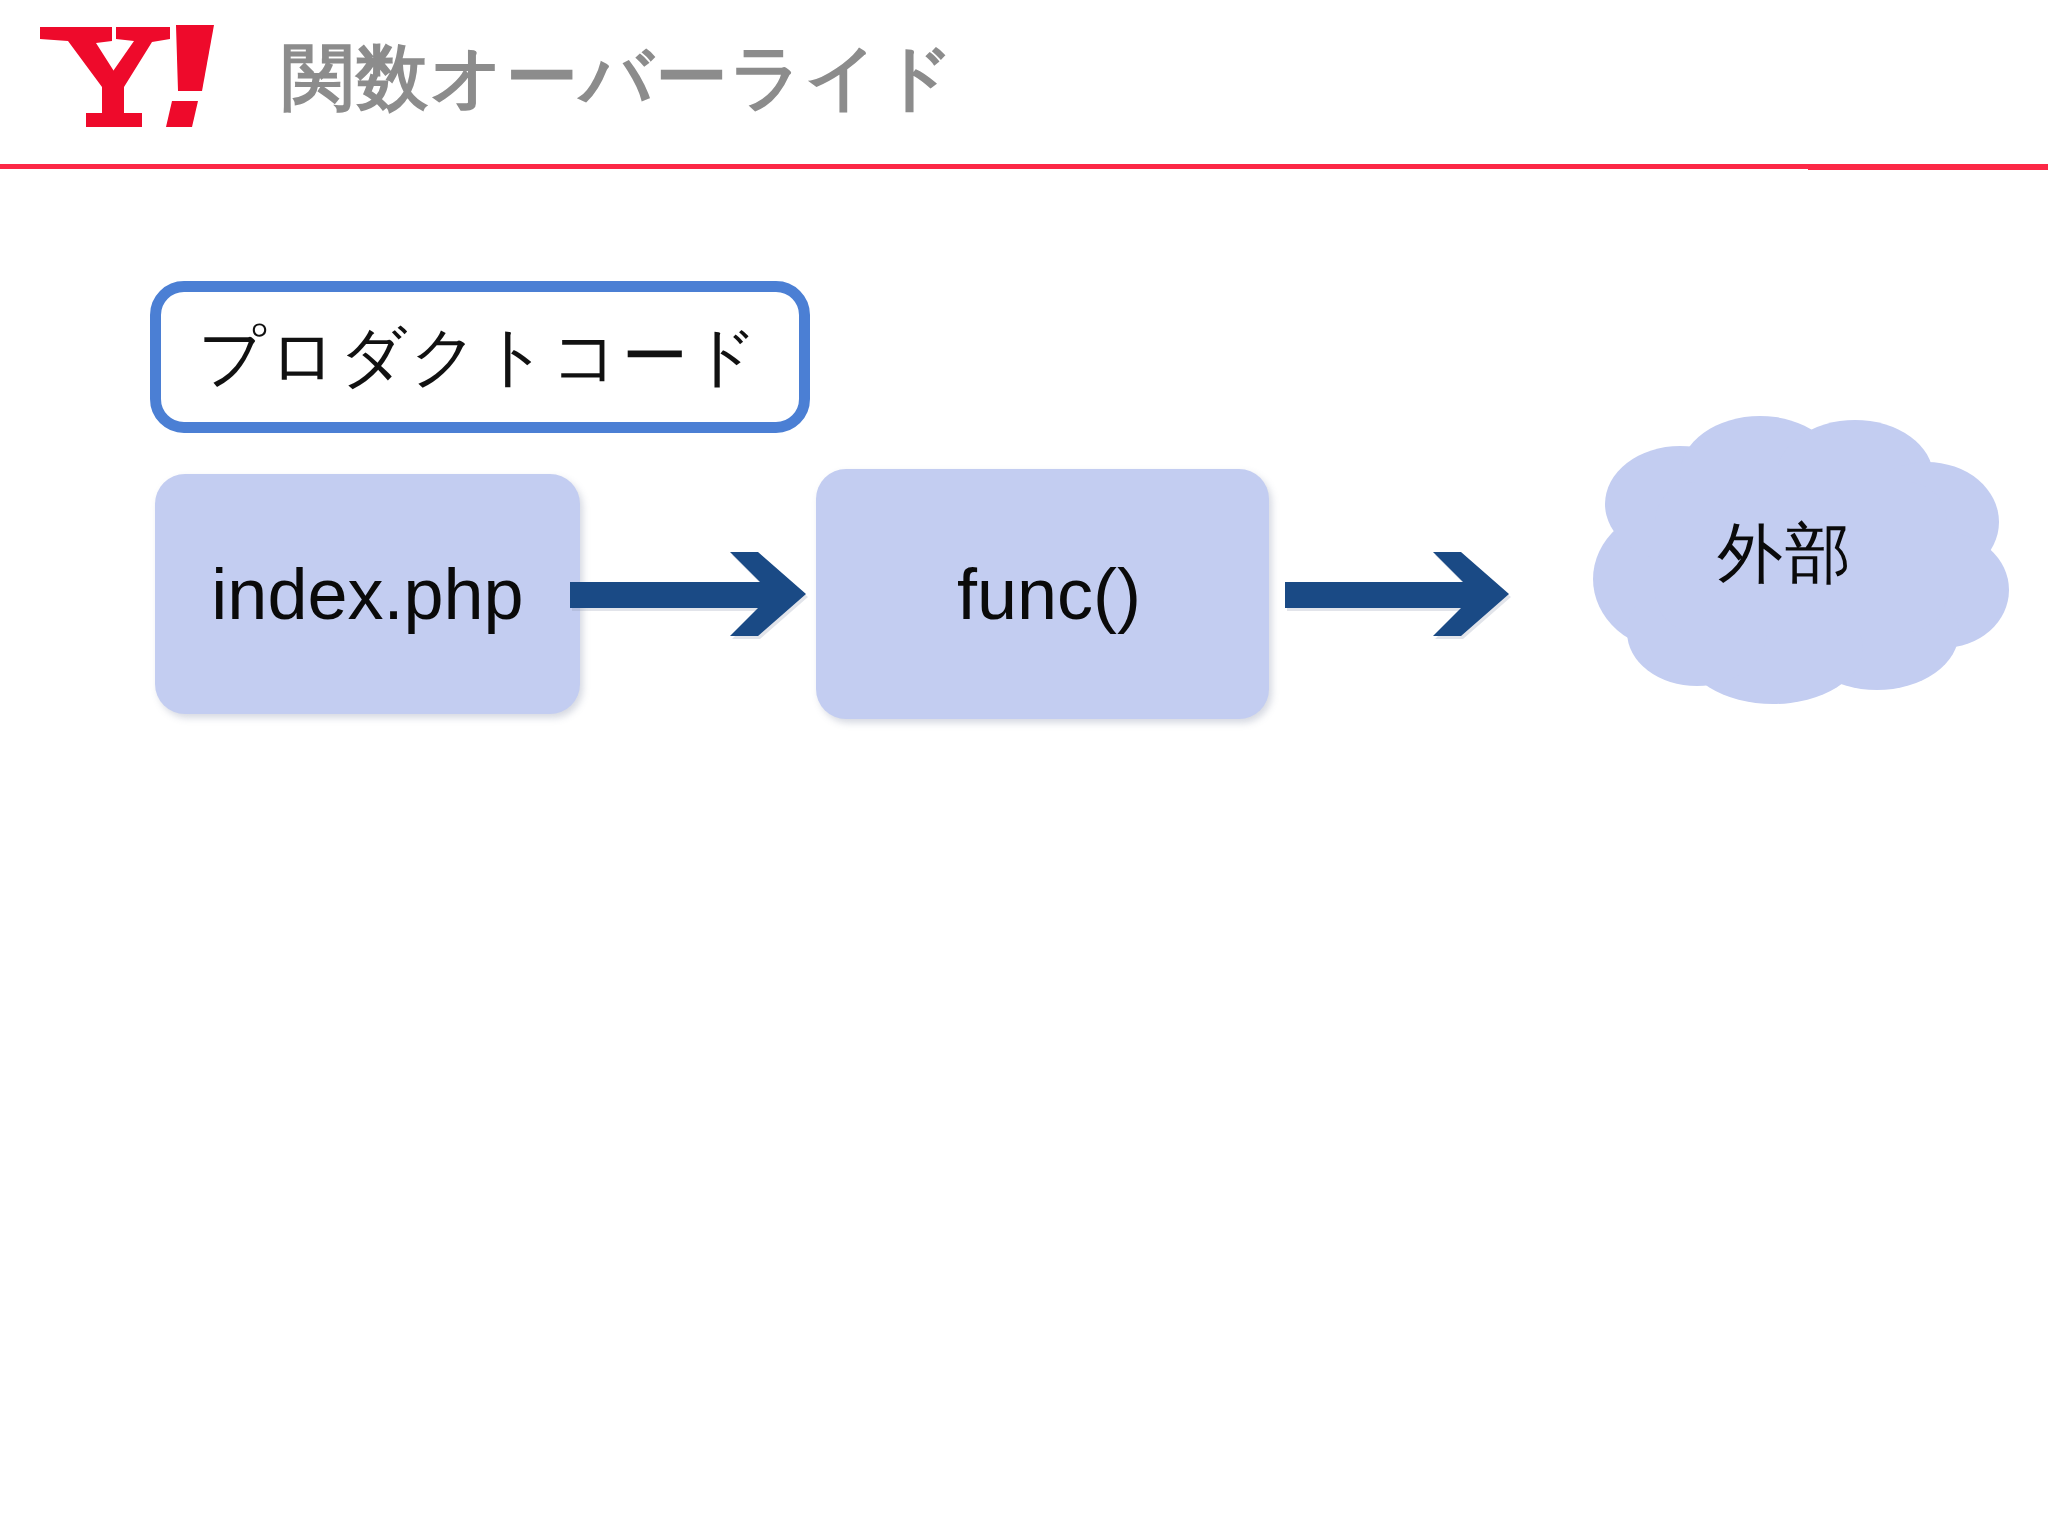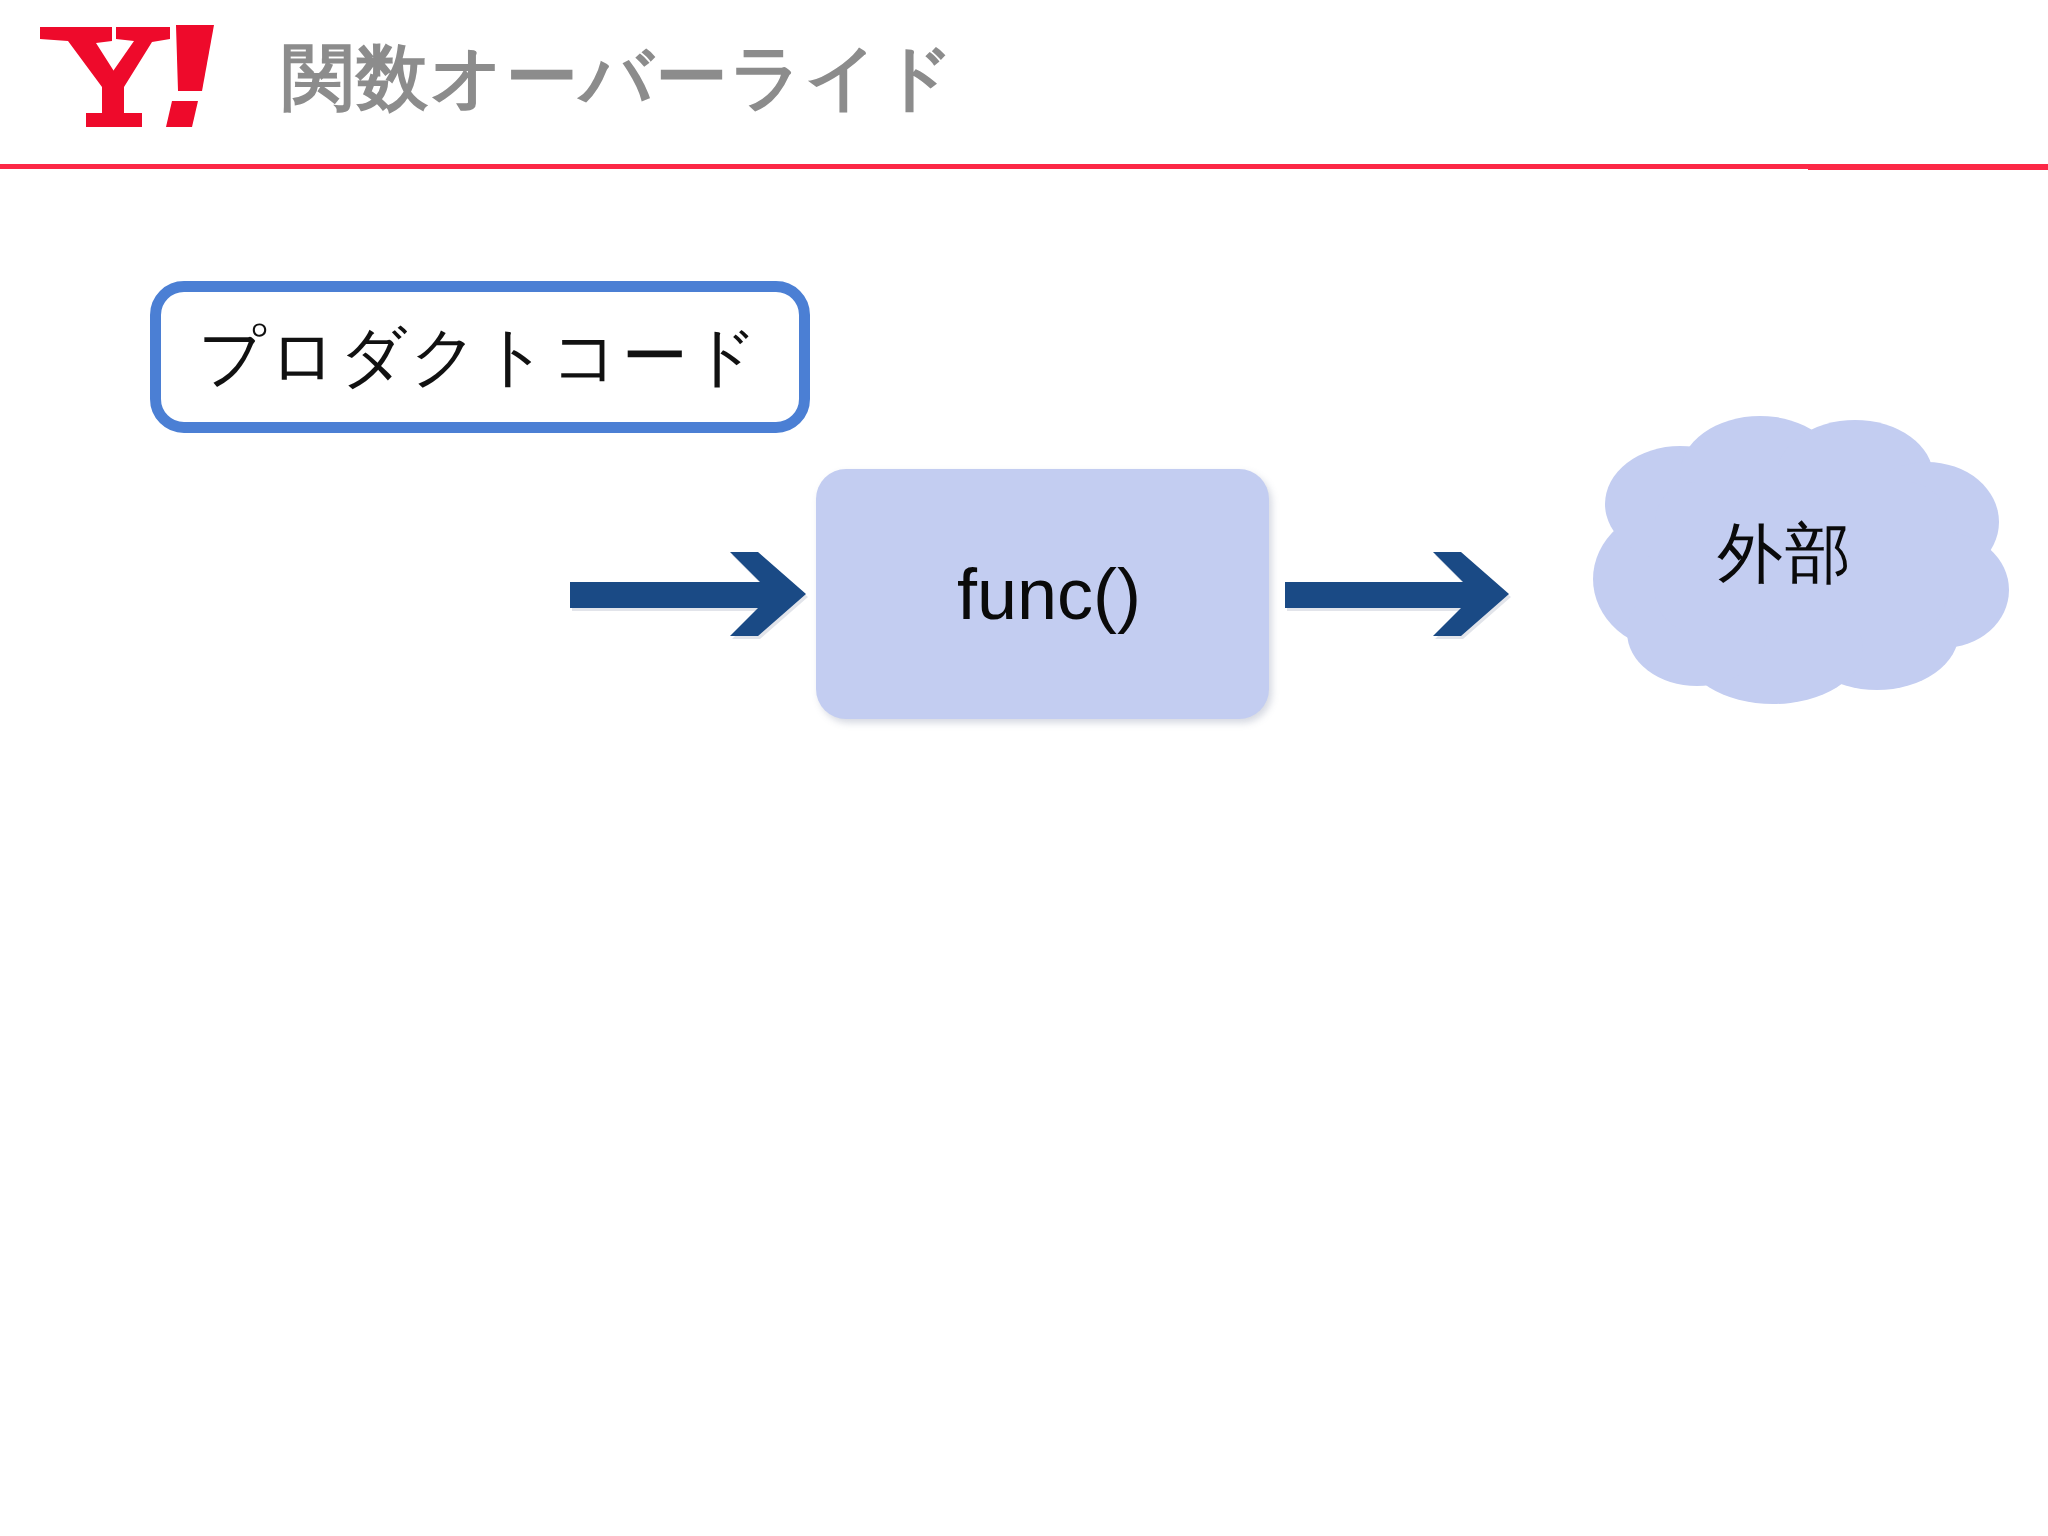--- a/index.html
+++ b/index.html
@@ -193,20 +193,23 @@
 
   <div id="header-rule"></div>
 </div>
 
 <div id="slide-canvas">
 
   <div id="product-code-box">
     <span class="boxlabel">プロダクトコード</span>
   </div>
 
+  <div class="proc-box" id="box-index-php">
+    <span class="boxlabel">index.php</span>
+  </div>
 
   <div class="flow-arrow" id="arrow-index-to-func">
     <svg width="300" height="120" viewBox="0 0 300 120" xmlns="http://www.w3.org/2000/svg">
       <g transform="translate(2,3)" opacity="0.25">
         <rect x="0" y="48" width="212" height="26" fill="#8d97ad"></rect>
         <polygon points="188,18 236,60 188,102 160,102 194,68 150,68 150,52 194,52 160,18" fill="#8d97ad"></polygon>
       </g>
       <rect x="0" y="48" width="212" height="26" fill="#1a4a85"></rect>
       <polygon points="188,18 236,60 188,102 160,102 194,68 150,68 150,52 194,52 160,18" fill="#1a4a85"></polygon>
     </svg>

